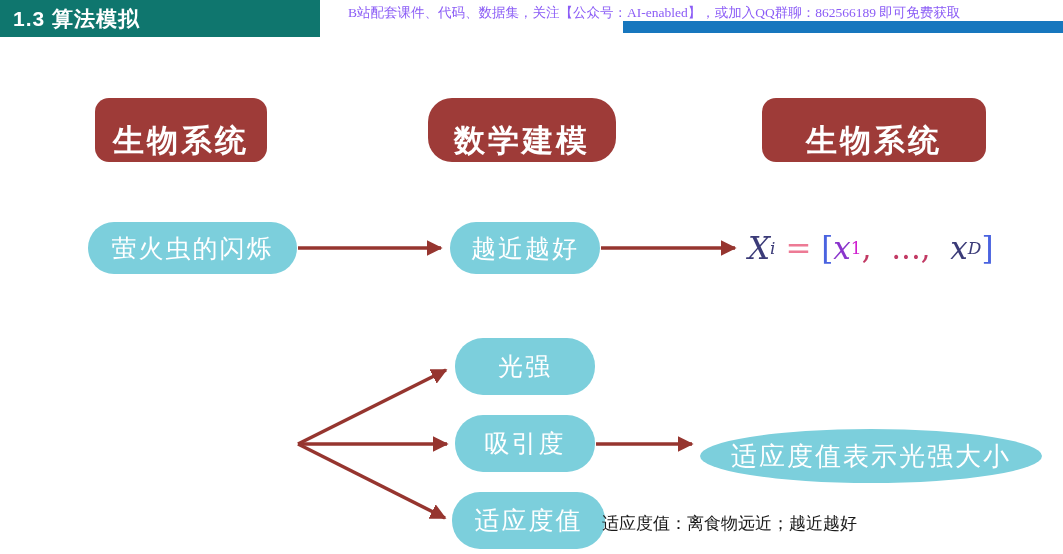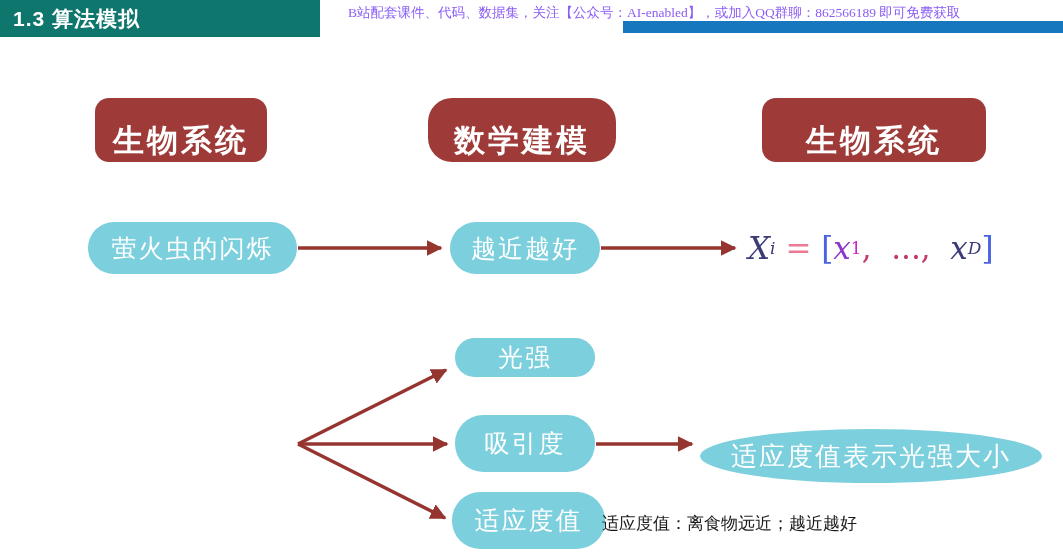--- a/index.html
+++ b/index.html
@@ -36,21 +36,21 @@
   .stage-computer{left:762px;top:98px;width:224px;}
   
   .pill{
     position:absolute;background:#7CCFDC;border-radius:28px;
     display:flex;align-items:center;justify-content:center;
     color:#ffffff;font-size:25px;letter-spacing:2px;white-space:nowrap;
   }
   .pill-bio-position{left:88px;top:222px;width:209px;height:52px;border-radius:26px;}
   .pill-problem-solution{left:450px;top:222px;width:150px;height:52px;border-radius:26px;}
   .pill-bio-flash{left:88px;top:417px;width:209px;height:53px;border-radius:27px;}
-  .pill-light{left:455px;top:338px;width:140px;height:39px;align-items:center;}
+  .pill-light{left:455px;top:338px;width:140px;height:57px;align-items:center;}
   .pill-attract{left:455px;top:415px;width:140px;height:57px;}
   .pill-fitness{left:452px;top:492px;width:153px;height:57px;}
   .pill-fitness-note{left:700px;top:429px;width:342px;height:54px;border-radius:50%;font-size:26px;}
   
   .formula{
     position:absolute;left:748px;top:224px;height:48px;
     font-family:"DejaVu Serif",serif;font-size:31px;
     display:flex;align-items:center;white-space:pre;
   }
   .formula sub{font-size:0.55em;vertical-align:-0.35em;line-height:0;}

